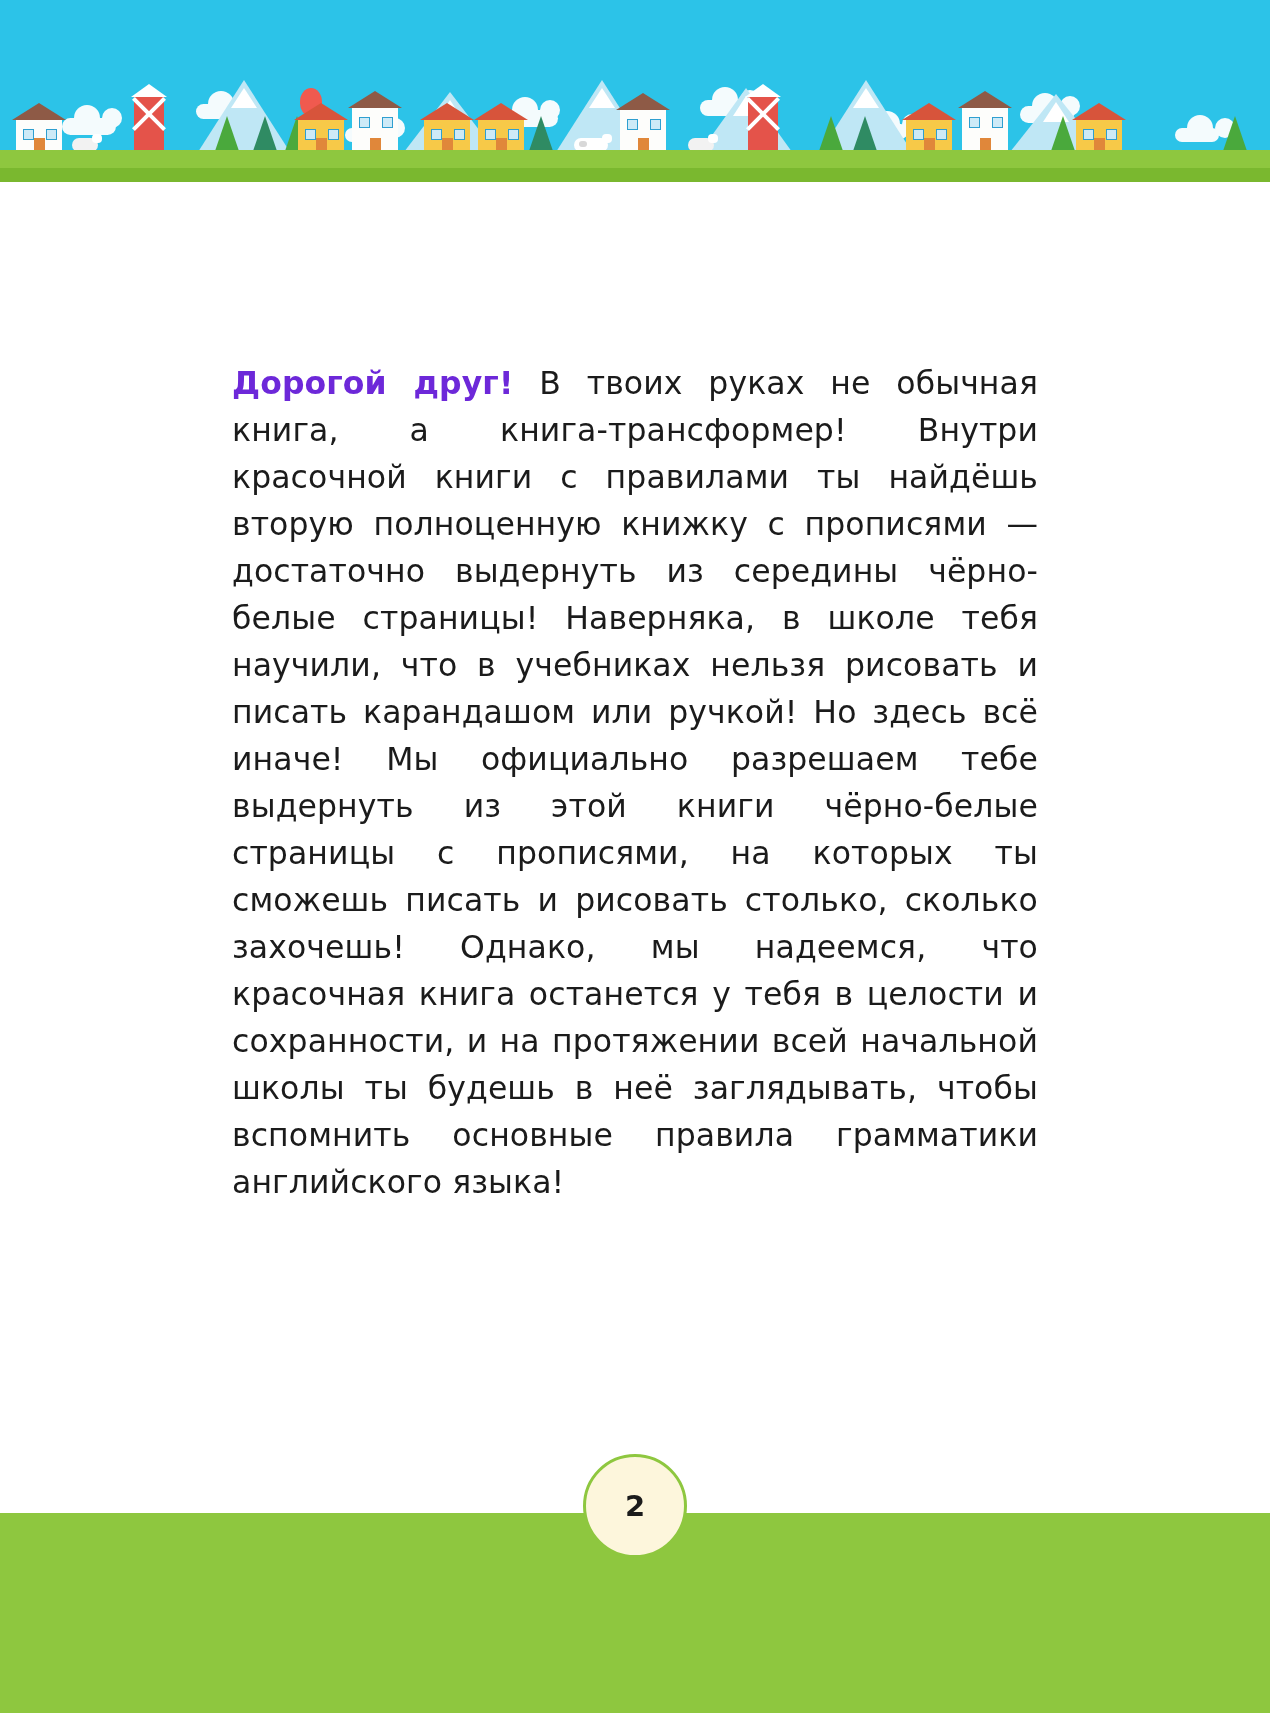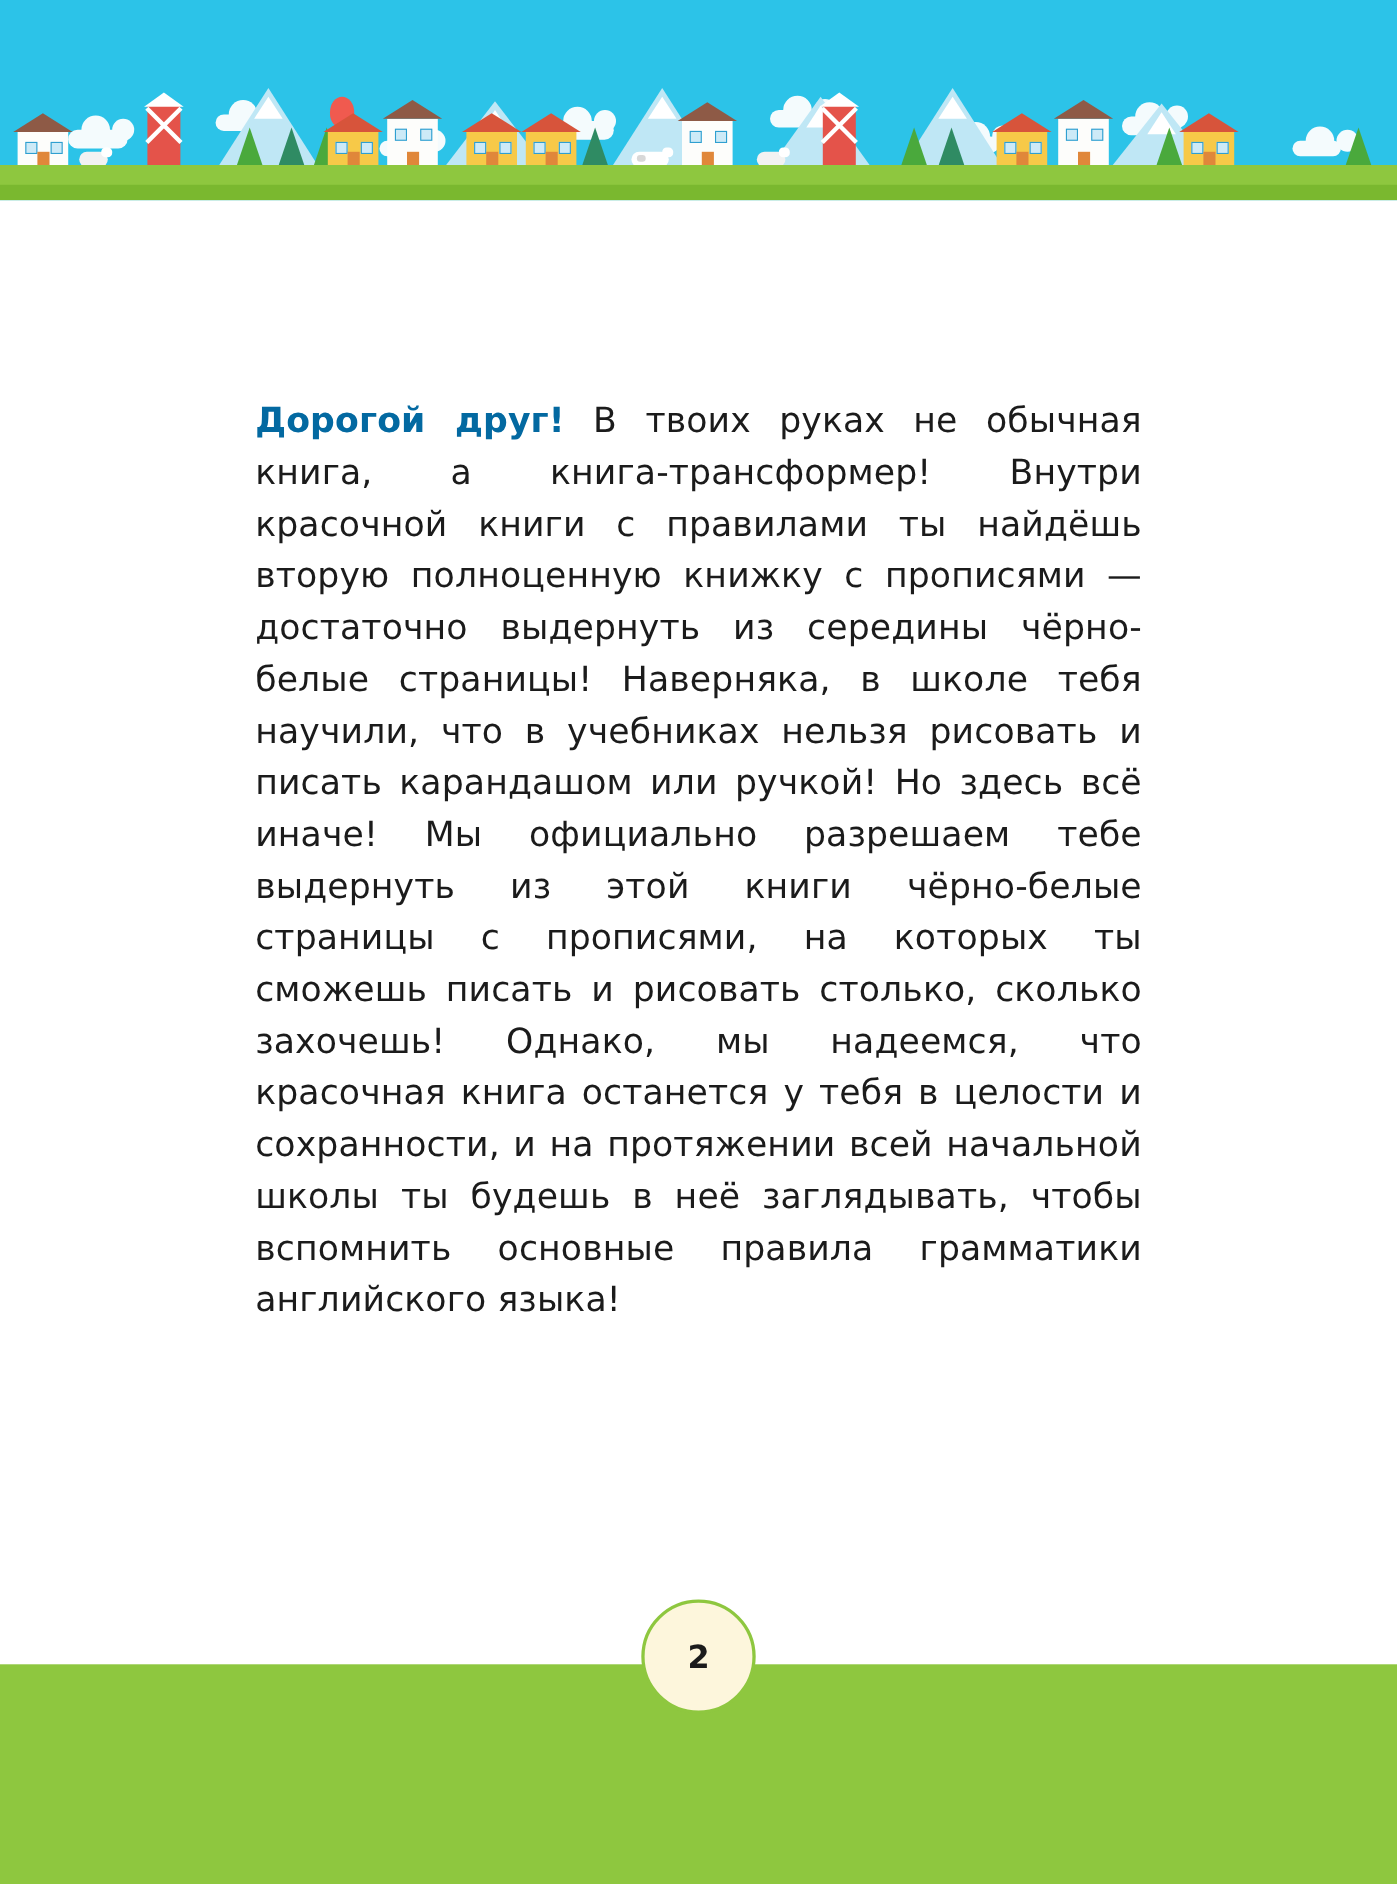--- a/index.html
+++ b/index.html
@@ -201,21 +201,21 @@
     margin: 0;
     font-family: "DejaVu Sans", sans-serif;
     font-size: 31.5px;
     line-height: 47px;
     color: #1b1b1b;
     text-align: justify;
     text-justify: inter-word;
     letter-spacing: 0.1px;
   }
   .intro-lead {
-    color: #0369a1;
+    color: #6d28d9;
     font-weight: bold;
   }
 
   
   .bottom-band {
     position: absolute;
     left: 0;
     bottom: 0;
     width: 1270px;
     height: 200px;

